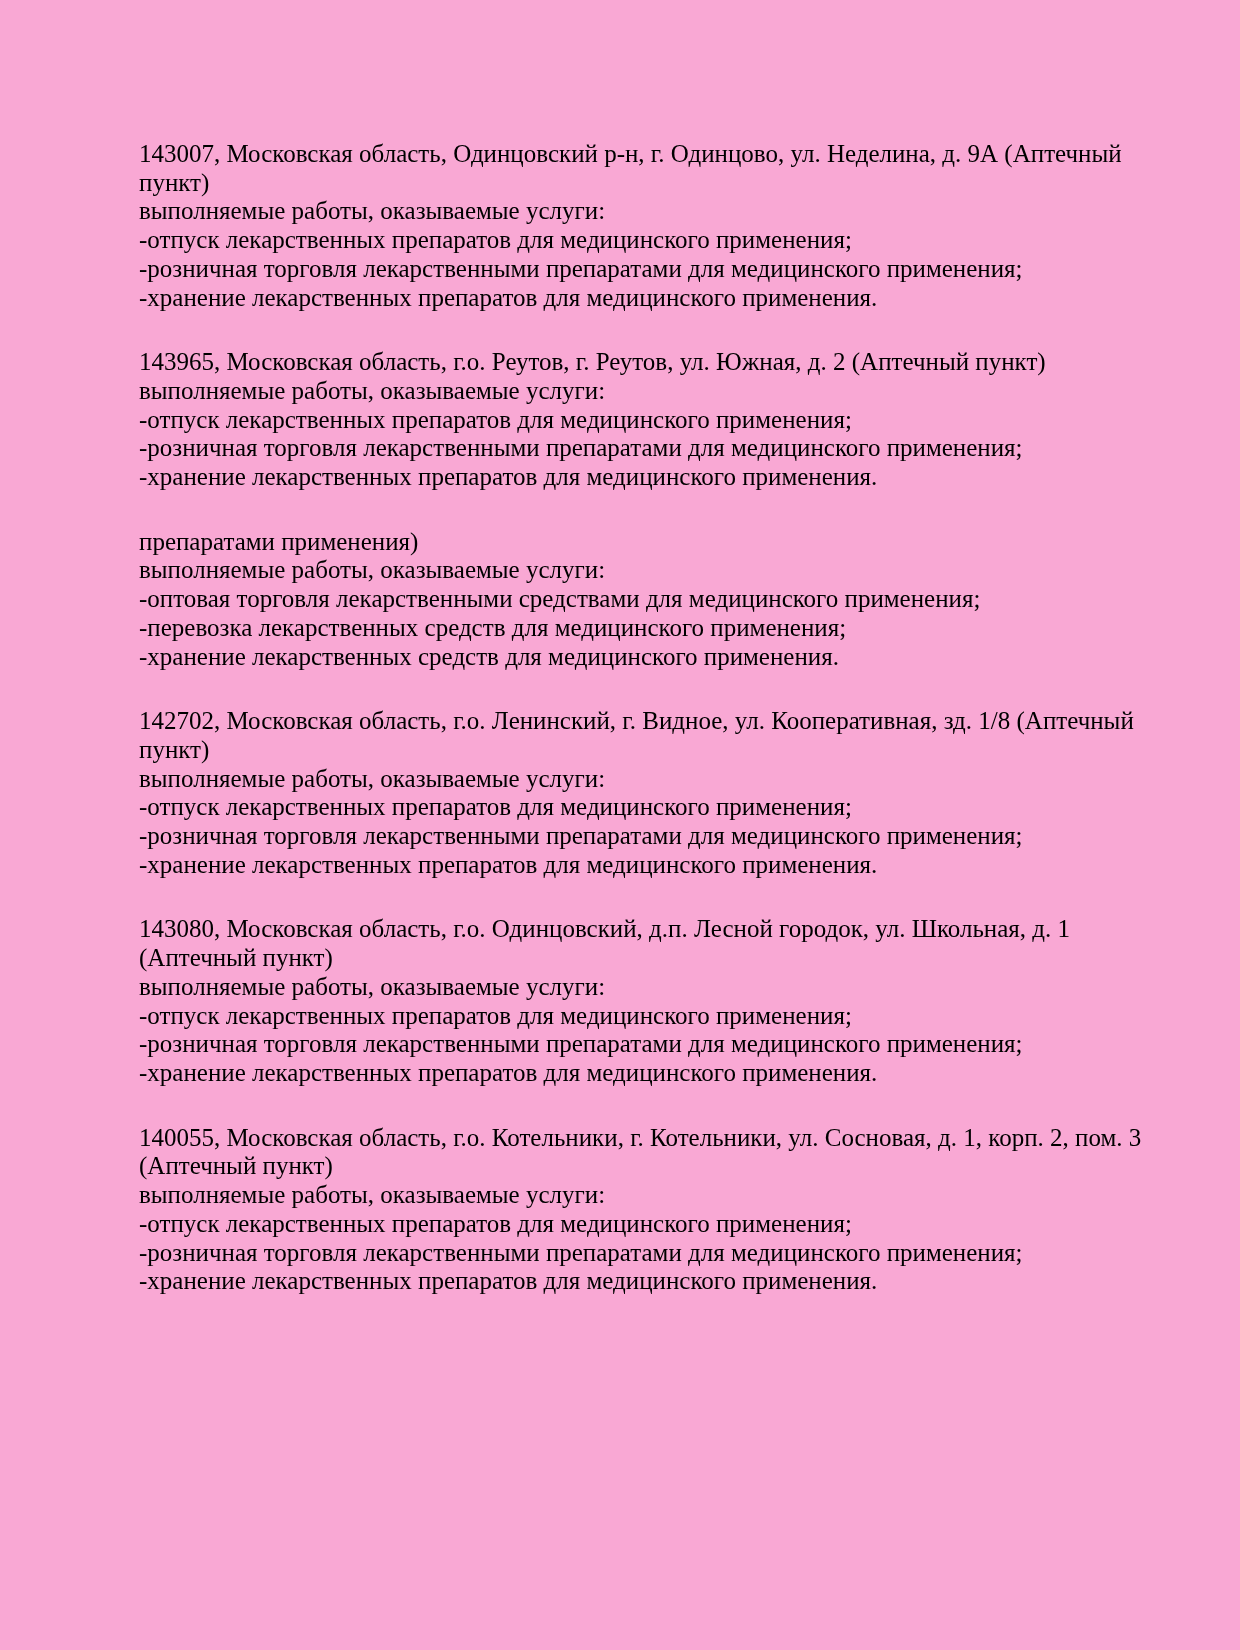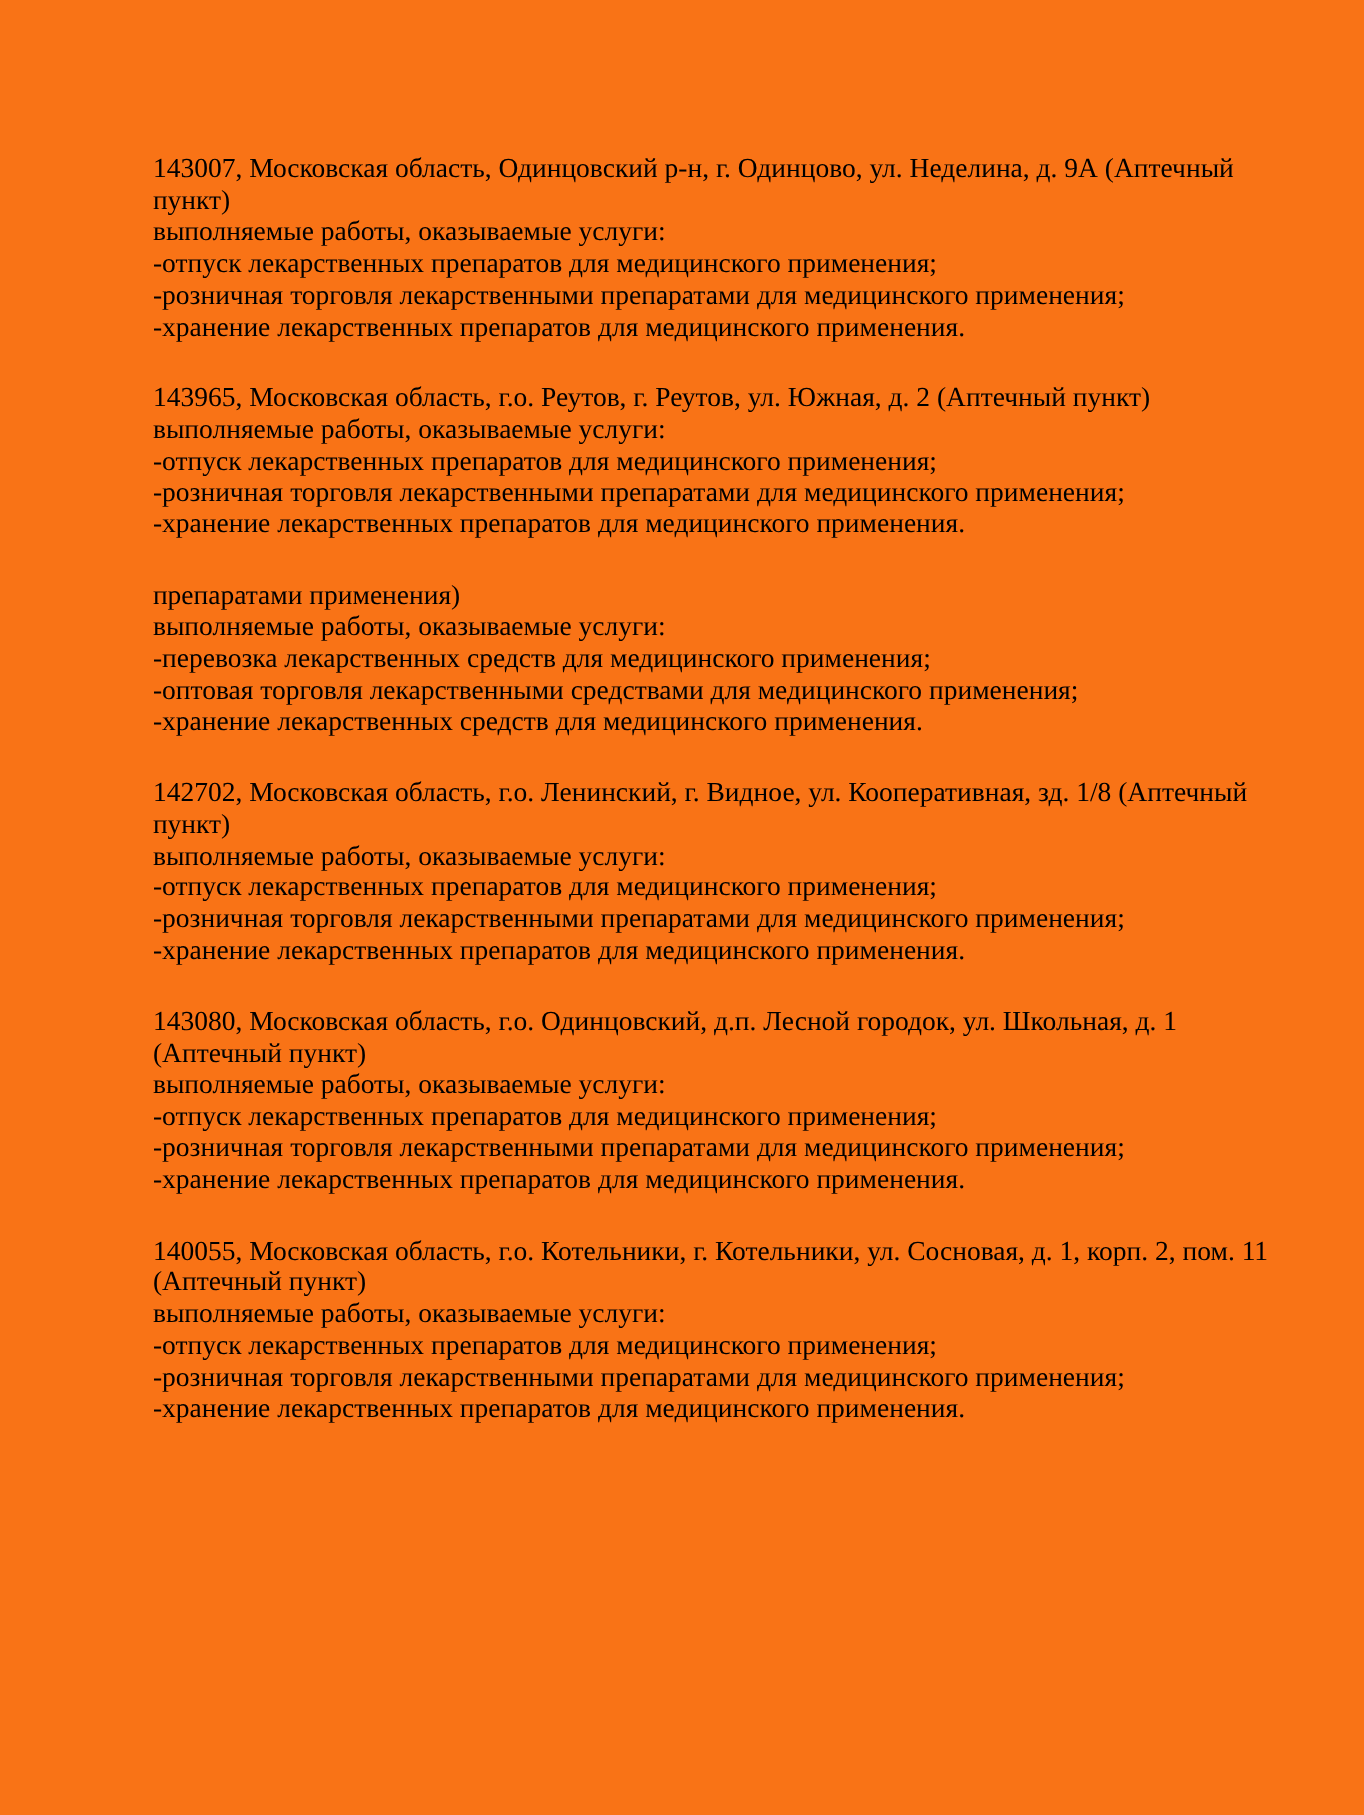--- a/index.html
+++ b/index.html
@@ -12,21 +12,21 @@
     height: 1650px;
     position: relative;
     overflow: hidden;
   }
   .page {
     position: absolute;
     top: 0;
     left: 0;
     width: 1240px;
     height: 1650px;
-    background: #f97316;
+    background: #f9a8d4;
     box-sizing: border-box;
     padding: 140px 80px 0 139px;
     font-family: "Liberation Serif", "DejaVu Serif", serif;
     font-size: 25px;
     line-height: 28.7px;
     color: #000000;
     -webkit-font-smoothing: antialiased;
   }
   .block {
     margin: 0 0 36px 0;
@@ -53,22 +53,22 @@
     <div class="ln">143965, Московская область, г.о. Реутов, г. Реутов, ул. Южная, д. 2 (Аптечный пункт)</div>
     <div class="ln">выполняемые работы, оказываемые услуги:</div>
     <div class="ln">-отпуск лекарственных препаратов для медицинского применения;</div>
     <div class="ln">-розничная торговля лекарственными препаратами для медицинского применения;</div>
     <div class="ln">-хранение лекарственных препаратов для медицинского применения.</div>
   </section>
 
   <section class="block">
     <div class="ln">препаратами применения)</div>
     <div class="ln">выполняемые работы, оказываемые услуги:</div>
+    <div class="ln">-оптовая торговля лекарственными средствами для медицинского применения;</div>
     <div class="ln">-перевозка лекарственных средств для медицинского применения;</div>
-    <div class="ln">-оптовая торговля лекарственными средствами для медицинского применения;</div>
     <div class="ln">-хранение лекарственных средств для медицинского применения.</div>
   </section>
 
   <section class="block">
     <div class="ln">142702, Московская область, г.о. Ленинский, г. Видное, ул. Кооперативная, зд. 1/8 (Аптечный</div>
     <div class="ln">пункт)</div>
     <div class="ln">выполняемые работы, оказываемые услуги:</div>
     <div class="ln">-отпуск лекарственных препаратов для медицинского применения;</div>
     <div class="ln">-розничная торговля лекарственными препаратами для медицинского применения;</div>
     <div class="ln">-хранение лекарственных препаратов для медицинского применения.</div>
@@ -77,21 +77,21 @@
   <section class="block">
     <div class="ln">143080, Московская область, г.о. Одинцовский, д.п. Лесной городок, ул. Школьная, д. 1</div>
     <div class="ln">(Аптечный пункт)</div>
     <div class="ln">выполняемые работы, оказываемые услуги:</div>
     <div class="ln">-отпуск лекарственных препаратов для медицинского применения;</div>
     <div class="ln">-розничная торговля лекарственными препаратами для медицинского применения;</div>
     <div class="ln">-хранение лекарственных препаратов для медицинского применения.</div>
   </section>
 
   <section class="block">
-    <div class="ln">140055, Московская область, г.о. Котельники, г. Котельники, ул. Сосновая, д. 1, корп. 2, пом. 11</div>
+    <div class="ln">140055, Московская область, г.о. Котельники, г. Котельники, ул. Сосновая, д. 1, корп. 2, пом. 3</div>
     <div class="ln">(Аптечный пункт)</div>
     <div class="ln">выполняемые работы, оказываемые услуги:</div>
     <div class="ln">-отпуск лекарственных препаратов для медицинского применения;</div>
     <div class="ln">-розничная торговля лекарственными препаратами для медицинского применения;</div>
     <div class="ln">-хранение лекарственных препаратов для медицинского применения.</div>
   </section>
 
 </div>
 
 </body></html>

